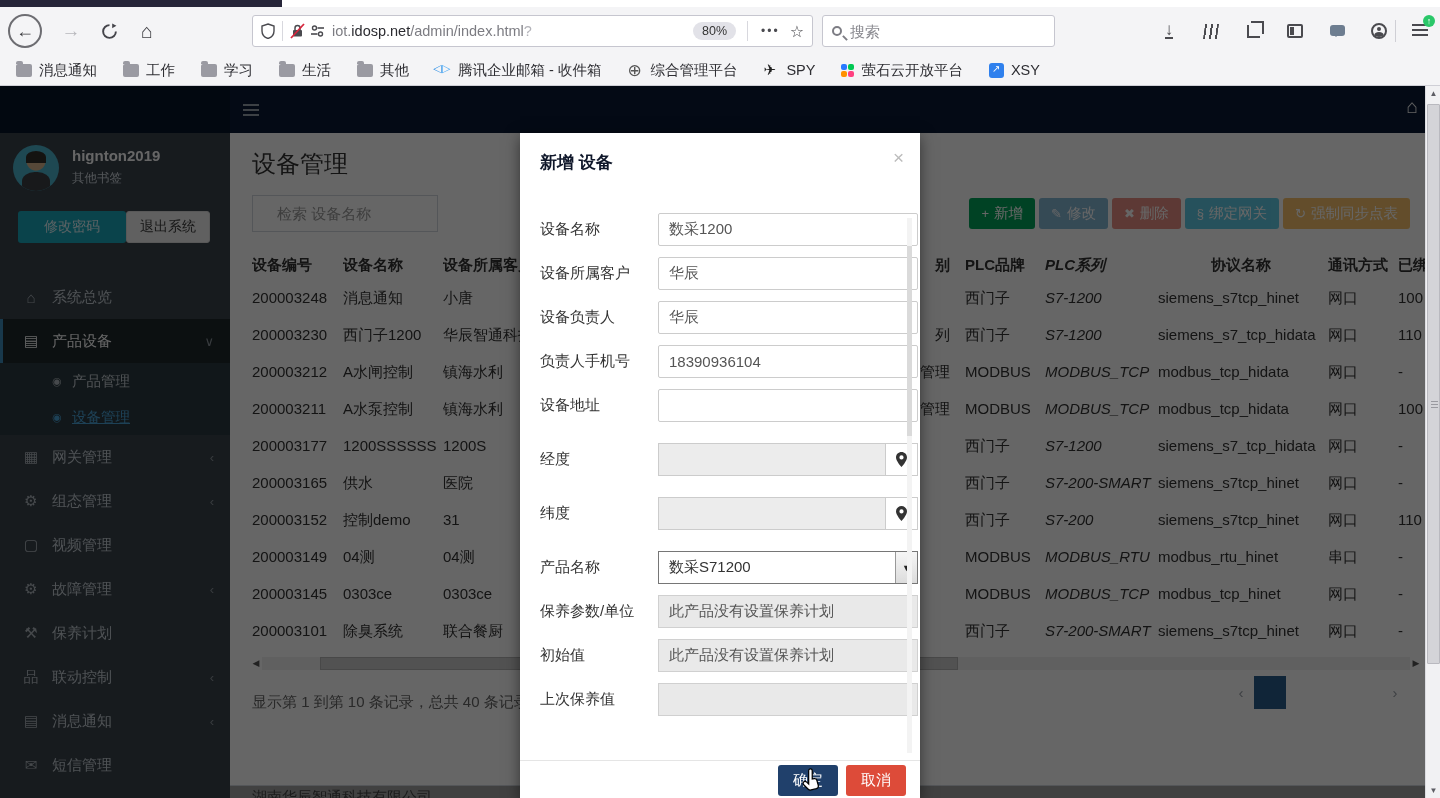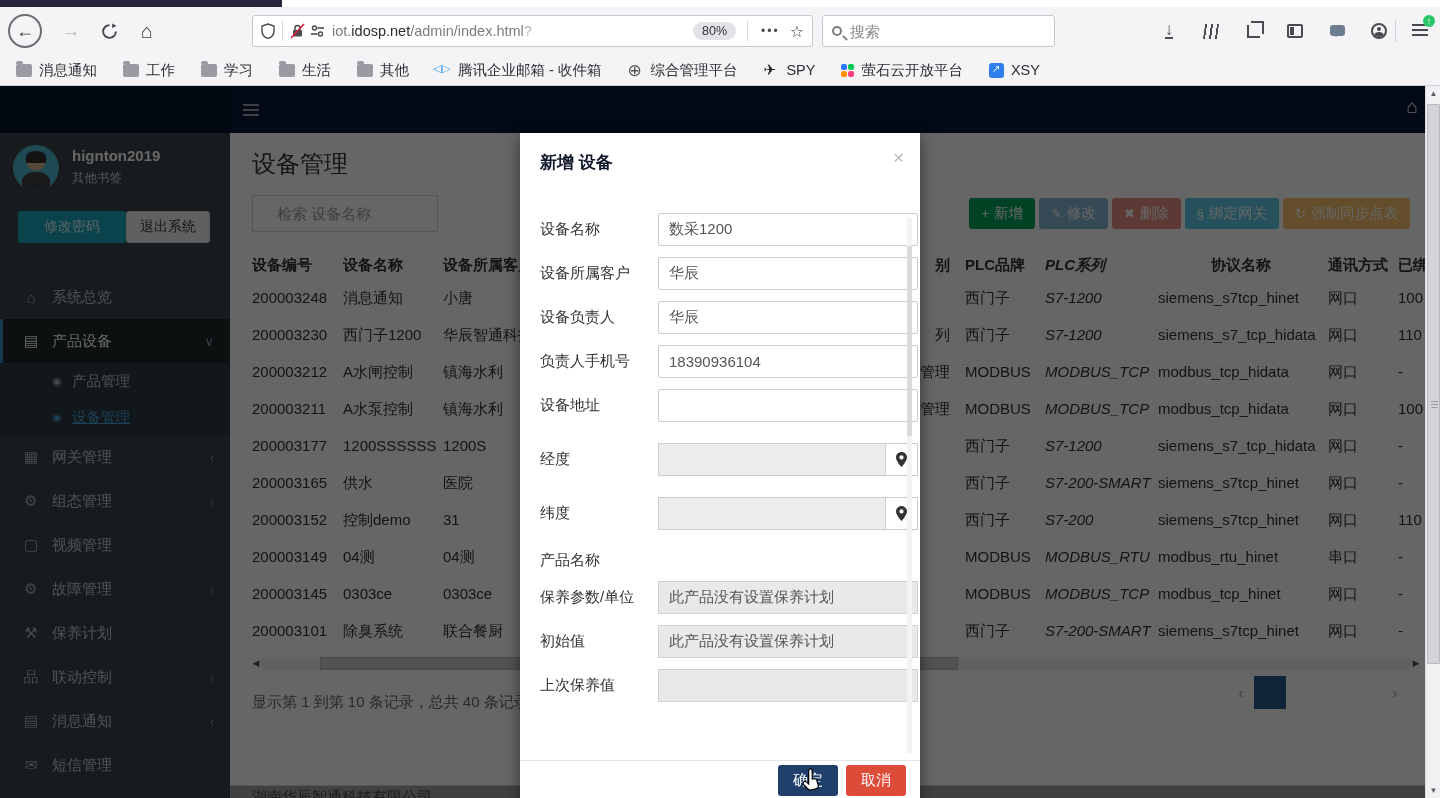--- a/index.html
+++ b/index.html
@@ -701,20 +701,28 @@
                   <svg width="11" height="15" viewBox="0 0 11 15">
                     <path d="M5.5 0 C2.4 0 0 2.4 0 5.4 C0 9 5.5 15 5.5 15 S11 9 11 5.4 C11 2.4 8.6 0 5.5 0 Z M5.5 7.5 A2.1 2.1 0 1 1 5.5 3.3 A2.1 2.1 0 0 1 5.5 7.5 Z" fill="#333"></path>
                   </svg>
                 </span>
               </div>
 
             </div>
           </div>
           <div class="field t-select">
             <label class="f-label">产品名称</label>
+            <div class="f-ctl">
+
+              <div class="ctl ctl-select">
+                <span class="sel-val">数采S71200</span>
+                <span class="sel-btn">▼</span>
+              </div>
+
+            </div>
           </div>
           <div class="field t-disabled">
             <label class="f-label">保养参数/单位</label>
             <div class="f-ctl">
 
               <div class="ctl ctl-dis">
                 <span>此产品没有设置保养计划</span>
               </div>
             </div>
           </div>

